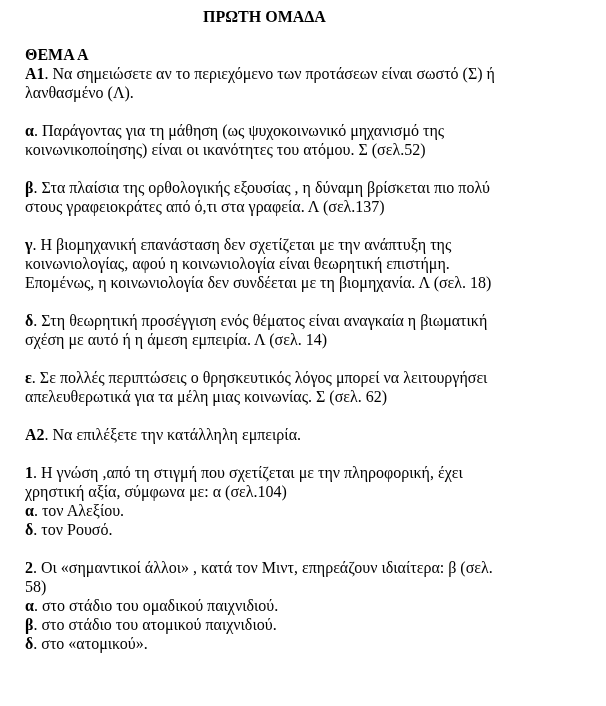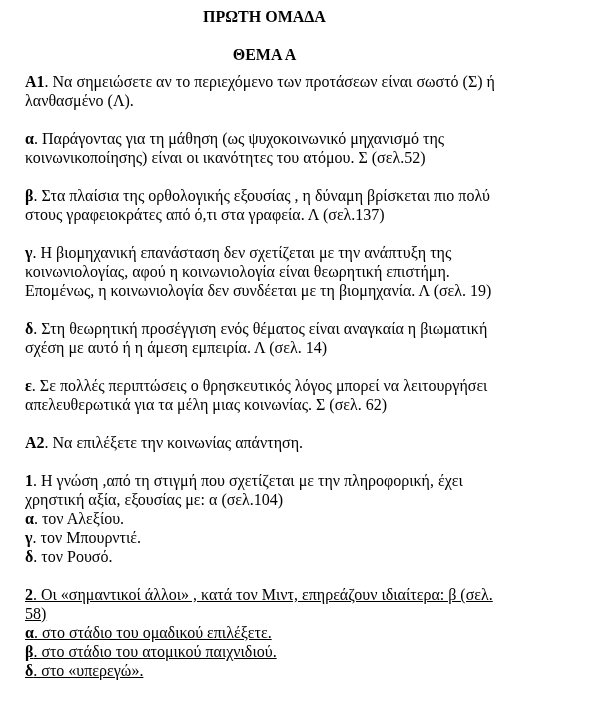--- a/index.html
+++ b/index.html
@@ -20,30 +20,28 @@
     box-sizing: border-box;
     width: 520px;
     padding: 7px 16px 0 25px;
   }
   .title-line {
     text-align: center;
     font-weight: bold;
     margin: 0 0 19px 0;
   }
   .heading-line {
-    text-align: center;
     font-weight: bold;
     margin: 0;
   }
   .para {
-    margin: 8px 0 19px 0;
+    margin: 0 0 19px 0;
   }
   .para:last-child {
     margin-bottom: 0;
-    text-decoration: underline;
   }
   b.lbl {
     font-weight: bold;
   }
   .opt-line {
     margin: 0;
   }
 </style>
 </head>
 <body>
@@ -53,35 +51,34 @@
   <div class="title-line">ΠΡΩΤΗ ΟΜΑΔΑ</div>
 
   <div class="heading-line">ΘΕΜΑ Α</div>
 
   <p class="para"><b class="lbl">Α1</b><span>. Να σημειώσετε αν το περιεχόμενο των προτάσεων είναι σωστό (Σ) ή λανθασμένο (Λ).</span></p>
 
   <p class="para"><b class="lbl">α</b><span>. Παράγοντας για τη μάθηση (ως ψυχοκοινωνικό μηχανισμό της κοινωνικοποίησης) είναι οι ικανότητες του ατόμου. Σ (σελ.52)</span></p>
 
   <p class="para"><b class="lbl">β</b><span>. Στα πλαίσια της ορθολογικής εξουσίας , η δύναμη βρίσκεται πιο πολύ στους γραφειοκράτες από ό,τι στα γραφεία. Λ (σελ.137)</span></p>
 
-  <p class="para"><b class="lbl">γ</b><span>. Η βιομηχανική επανάσταση δεν σχετίζεται με την ανάπτυξη της κοινωνιολογίας, αφού η κοινωνιολογία είναι θεωρητική επιστήμη. Επομένως, η κοινωνιολογία δεν συνδέεται με τη βιομηχανία. Λ (σελ. 19)</span></p>
+  <p class="para"><b class="lbl">γ</b><span>. Η βιομηχανική επανάσταση δεν σχετίζεται με την ανάπτυξη της κοινωνιολογίας, αφού η κοινωνιολογία είναι θεωρητική επιστήμη. Επομένως, η κοινωνιολογία δεν συνδέεται με τη βιομηχανία. Λ (σελ. 18)</span></p>
 
   <p class="para"><b class="lbl">δ</b><span>. Στη  θεωρητική προσέγγιση ενός θέματος είναι αναγκαία η βιωματική σχέση με αυτό ή η άμεση εμπειρία. Λ (σελ. 14)</span></p>
 
   <p class="para"><b class="lbl">ε</b><span>. Σε πολλές περιπτώσεις ο θρησκευτικός λόγος μπορεί να λειτουργήσει απελευθερωτικά για τα μέλη μιας κοινωνίας. Σ (σελ. 62)</span></p>
 
-  <p class="para"><b class="lbl">Α2</b><span>. Να επιλέξετε την κοινωνίας απάντηση.</span></p>
+  <p class="para"><b class="lbl">Α2</b><span>. Να επιλέξετε την κατάλληλη εμπειρία.</span></p>
 
   <div class="para">
-    <span><b class="lbl">1</b><span>. Η γνώση ,από τη στιγμή που σχετίζεται με την πληροφορική, έχει χρηστική αξία, εξουσίας με: α (σελ.104)</span></span>
+    <span><b class="lbl">1</b><span>. Η γνώση ,από τη στιγμή που σχετίζεται με την πληροφορική, έχει χρηστική αξία, σύμφωνα με: α (σελ.104)</span></span>
     <div class="opt-line"><b class="lbl">α</b><span>. τον Αλεξίου.</span></div>
-    <div class="opt-line"><b class="lbl">γ</b><span>. τον Μπουρντιέ.</span></div>
     <div class="opt-line"><b class="lbl">δ</b><span>. τον Ρουσό.</span></div>
   </div>
 
   <div class="para">
     <span><b class="lbl">2</b><span>. Οι «σημαντικοί άλλοι» , κατά τον Μιντ, επηρεάζουν ιδιαίτερα: β (σελ. 58)</span></span>
-    <div class="opt-line"><b class="lbl">α</b><span>. στο στάδιο του ομαδικού επιλέξετε.</span></div>
+    <div class="opt-line"><b class="lbl">α</b><span>. στο στάδιο του ομαδικού παιχνιδιού.</span></div>
     <div class="opt-line"><b class="lbl">β</b><span>. στο στάδιο του ατομικού παιχνιδιού.</span></div>
-    <div class="opt-line"><b class="lbl">δ</b><span>. στο «υπερεγώ».</span></div>
+    <div class="opt-line"><b class="lbl">δ</b><span>. στο «ατομικού».</span></div>
   </div>
 
 </div>
 
 </body></html>

